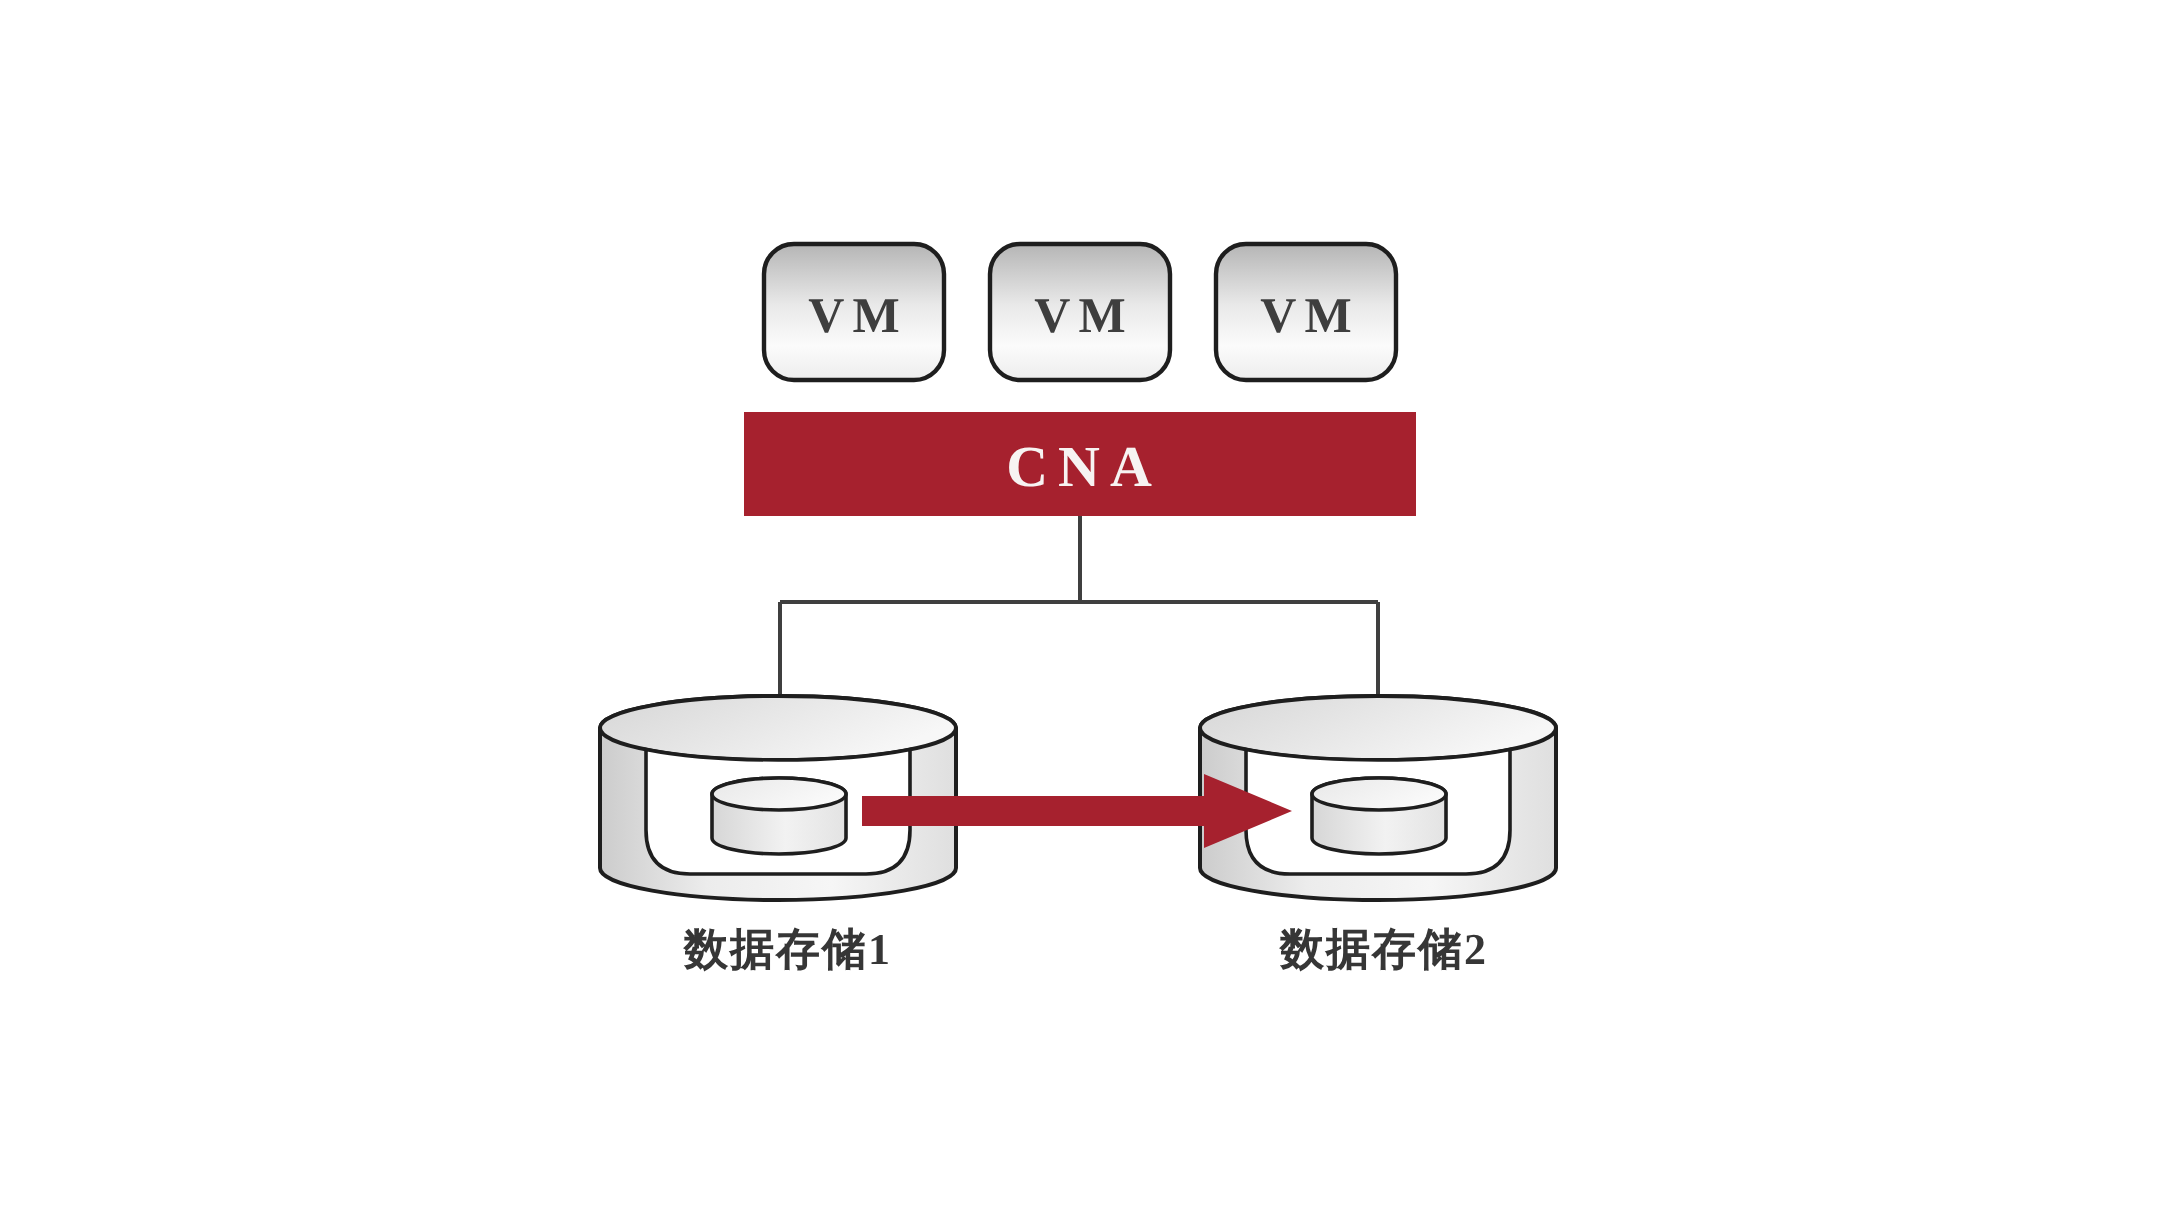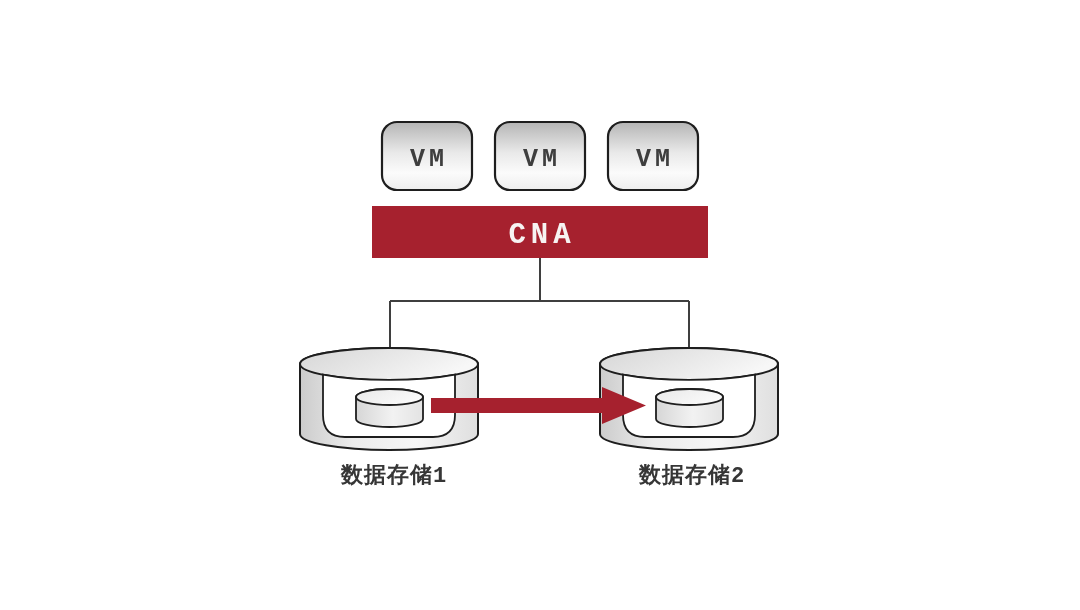--- a/index.html
+++ b/index.html
@@ -6,21 +6,21 @@
     margin: 0;
     padding: 0;
     background: #ffffff;
   }
   .page {
     position: relative;
     width: 1080px;
     height: 610px;
     background: #ffffff;
     overflow: hidden;
-    font-family: Liberation Mono, monospace;
+    font-family: Liberation Serif, serif;
   }
   svg { display: block; }
 
   .vm-box {
     fill: url(#vmGrad);
     stroke: #1e1e1e;
     stroke-width: 2.2;
   }
   .vm-label {
     font-size: 25px;

